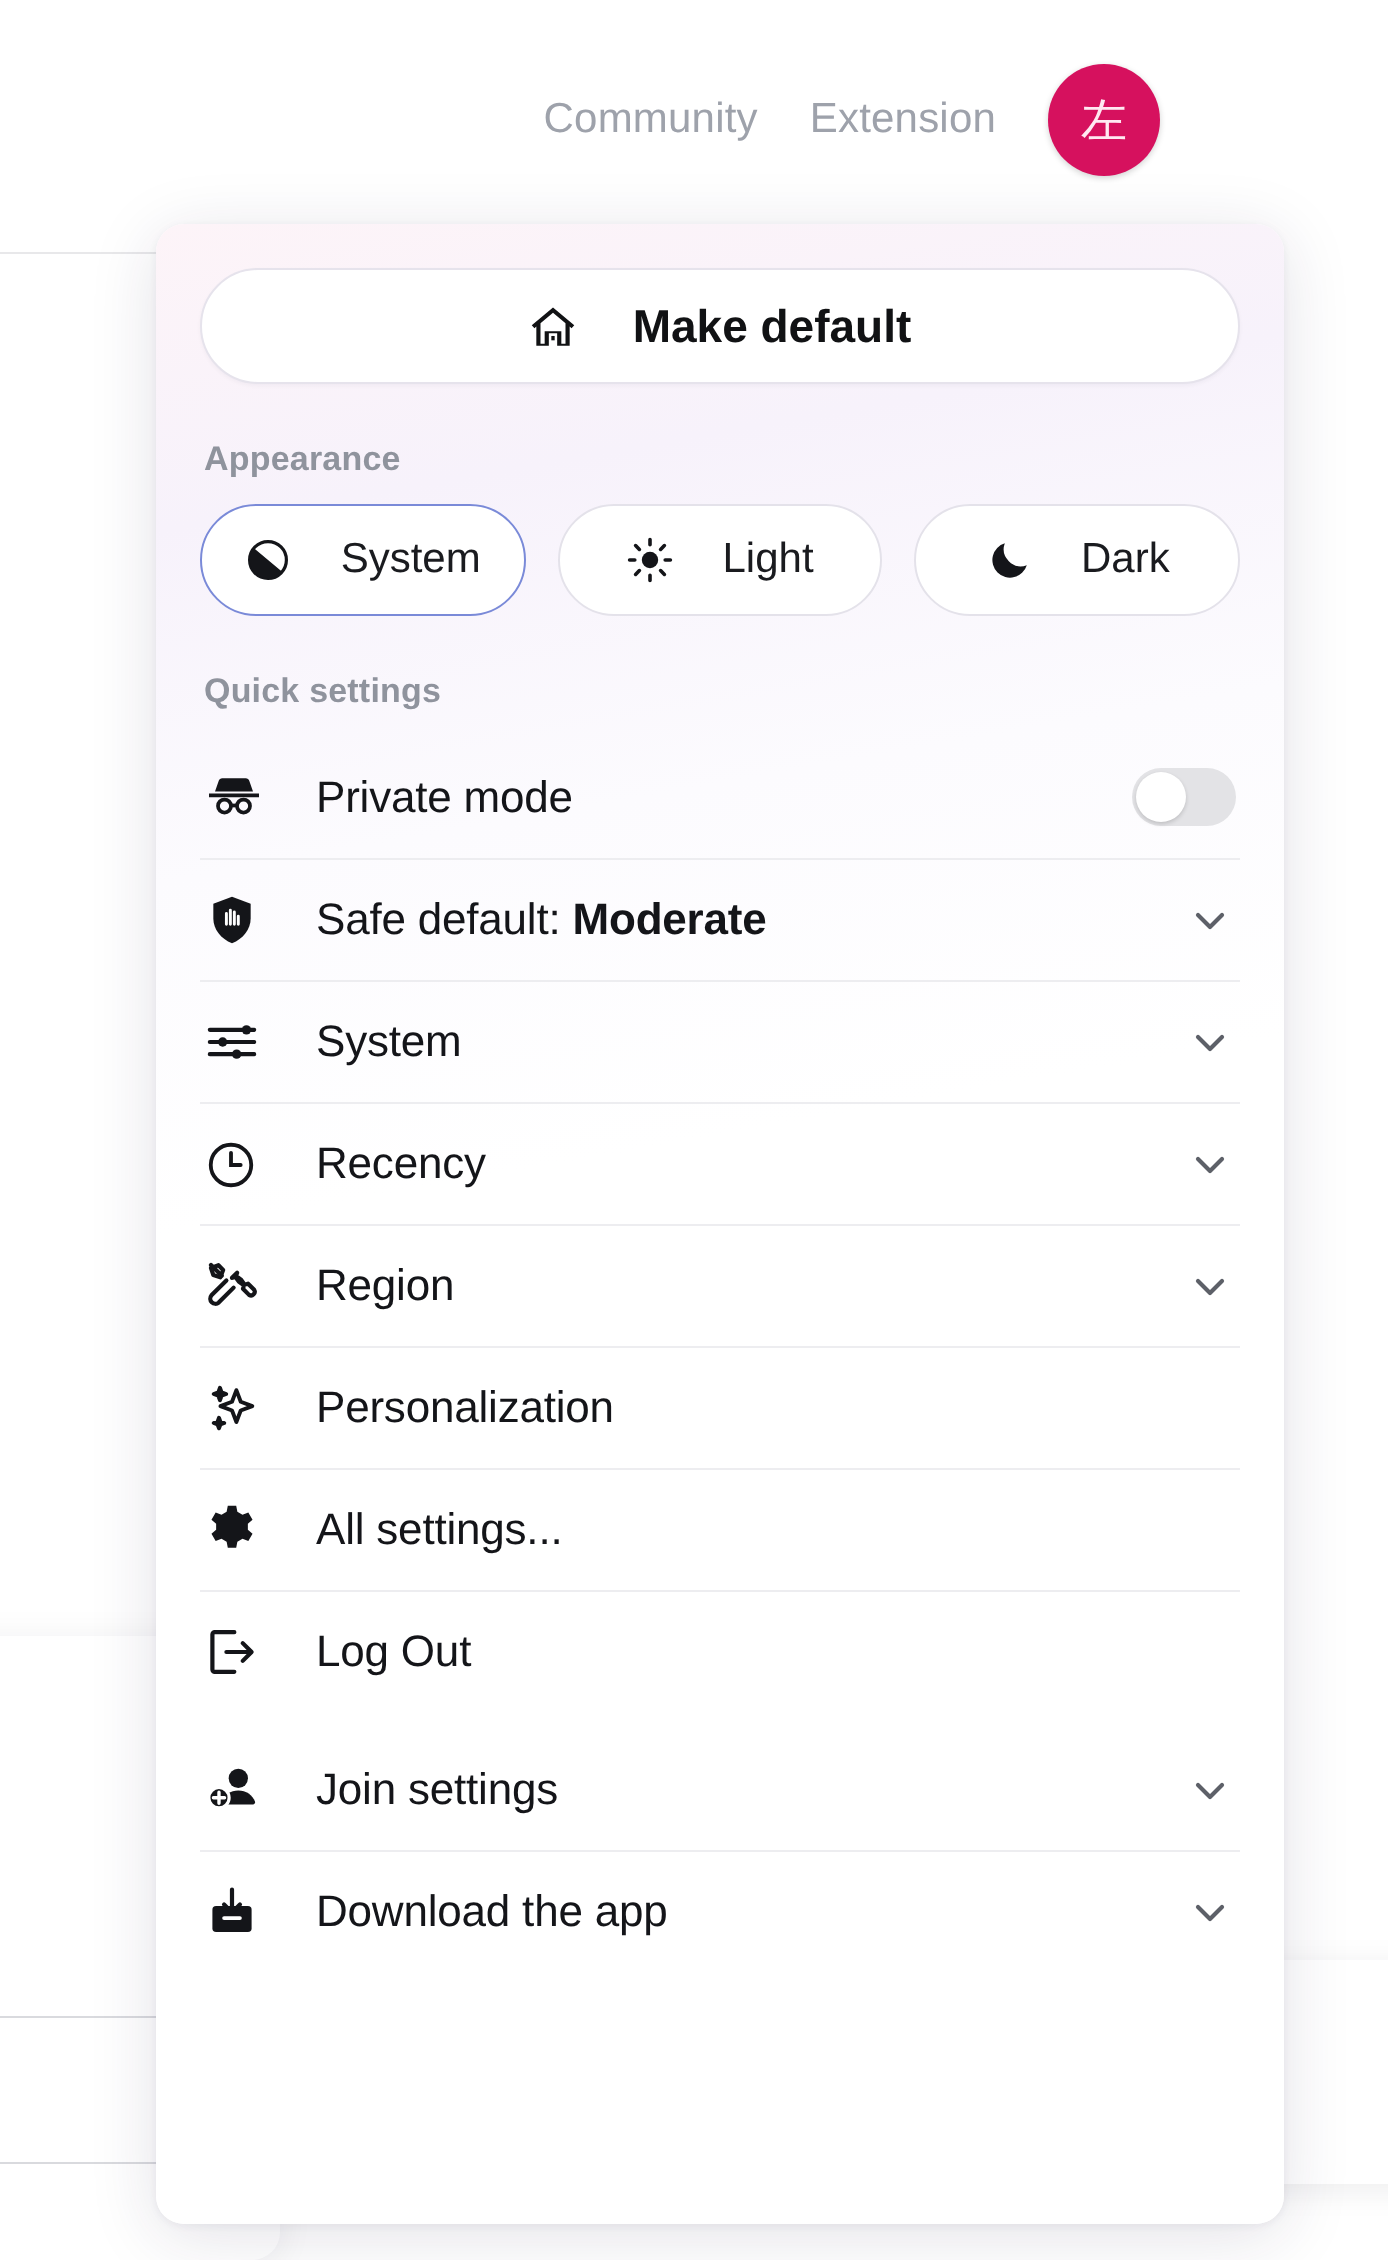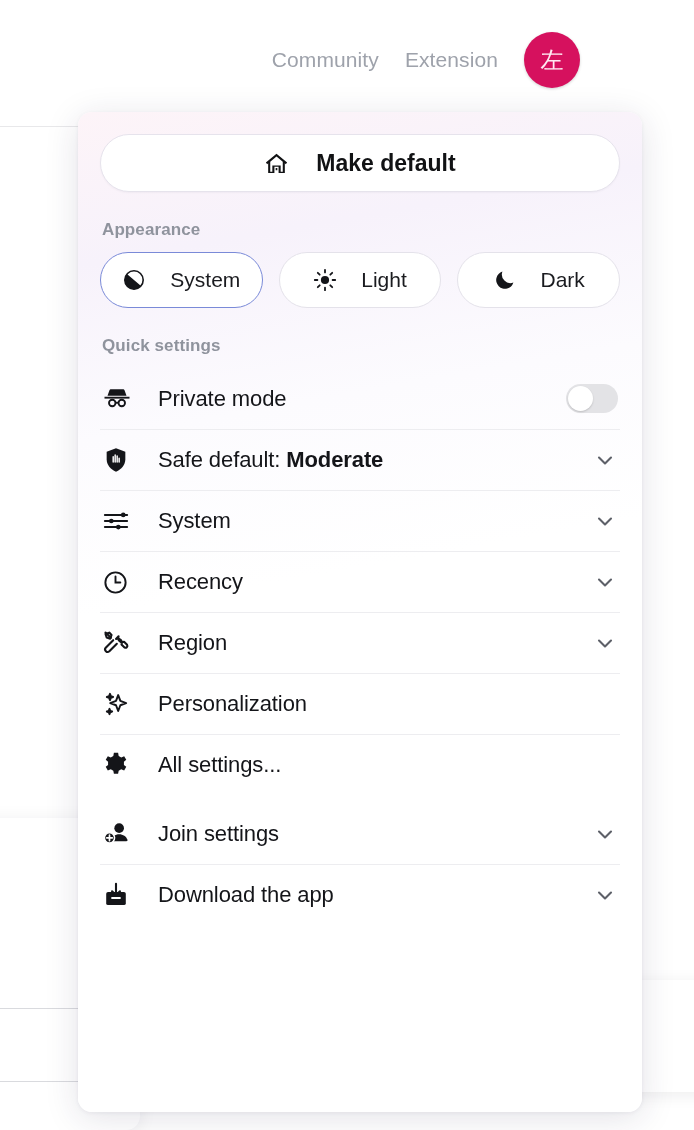--- a/index.html
+++ b/index.html
@@ -289,20 +289,30 @@
           <span class="ico">
             <svg width="28" height="28" viewBox="0 0 24 24" fill="#141519">
               <path d="M12 8.2a3.8 3.8 0 1 0 0 7.6 3.8 3.8 0 0 0 0-7.6zm0 5.8a2 2 0 1 1 0-4 2 2 0 0 1 0 4z"></path>
               <path d="M10.2 1.6h3.6l.5 2.6 2.2 1.3 2.5-1 1.8 3.1-2 1.7v2.6l2 1.7-1.8 3.1-2.5-1-2.2 1.3-.5 2.6h-3.6l-.5-2.6-2.2-1.3-2.5 1-1.8-3.1 2-1.7V9.3l-2-1.7 1.8-3.1 2.5 1 2.2-1.3z"></path>
             </svg>
           </span>
           <span class="lbl">All settings...</span>
           <span class="chev"></span>
         </div>
 
+        <div class="row">
+          <span class="ico">
+            <svg width="28" height="28" viewBox="0 0 24 24" fill="none" stroke="#141519" stroke-width="1.8" stroke-linecap="round" stroke-linejoin="round">
+              <path d="M13 3.5H4.6a1 1 0 0 0-1 1v15a1 1 0 0 0 1 1H13"></path>
+              <path d="M16.6 8.2 20.4 12l-3.8 3.8M9.6 12h10.4"></path>
+            </svg>
+          </span>
+          <span class="lbl">Log Out</span>
+          <span class="chev"></span>
+        </div>
       </div>
 
       <div class="list">
 
         <div class="row">
           <span class="ico">
             <svg width="29" height="29" viewBox="0 0 24 24" fill="#141519">
               <circle cx="14.2" cy="7.6" r="4"></circle>
               <path d="M14.2 12.6c-3.2 0-5.9 1.9-6.9 4.6-.2.6.2 1.2.9 1.2h12c.7 0 1.1-.6.9-1.2-1-2.7-3.7-4.6-6.9-4.6z"></path>
               <circle cx="6.2" cy="15.6" r="4.2" fill="#141519" stroke="#ffffff" stroke-width="1.3"></circle>

